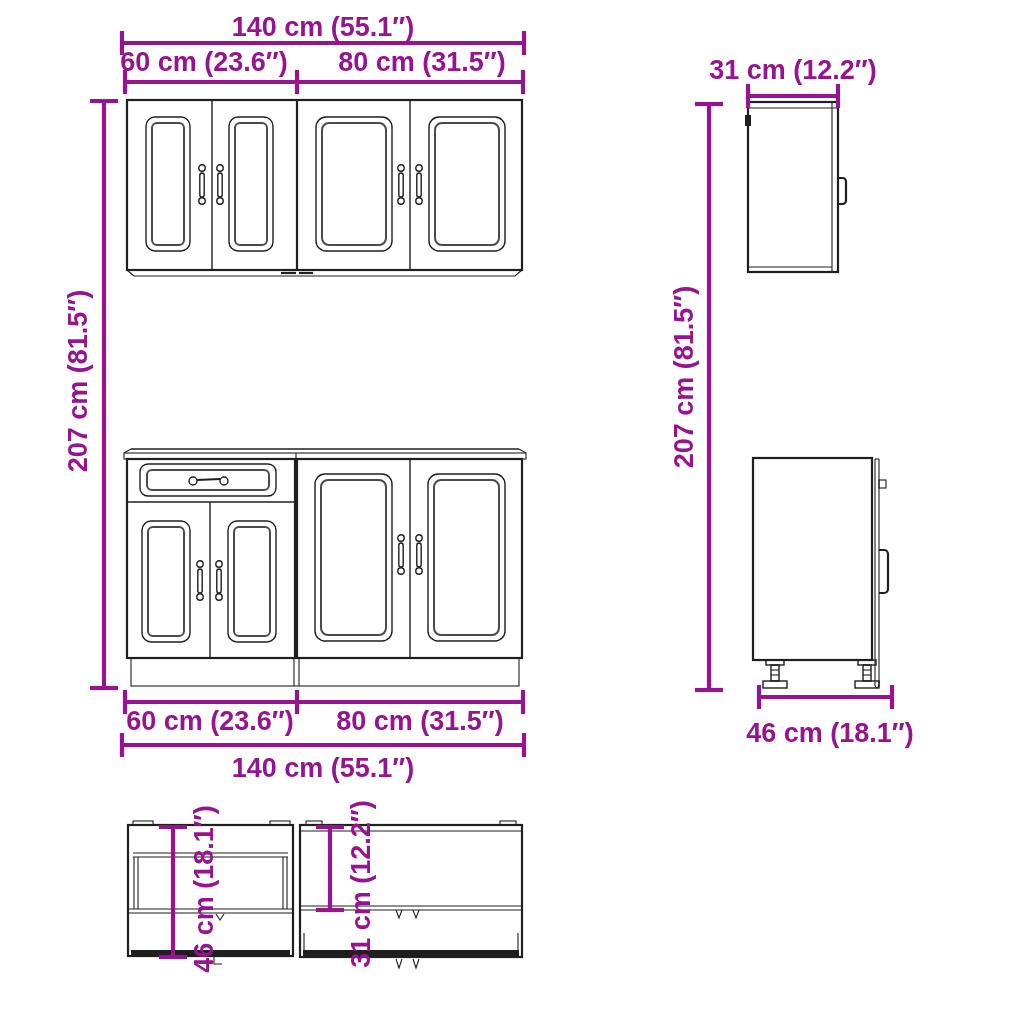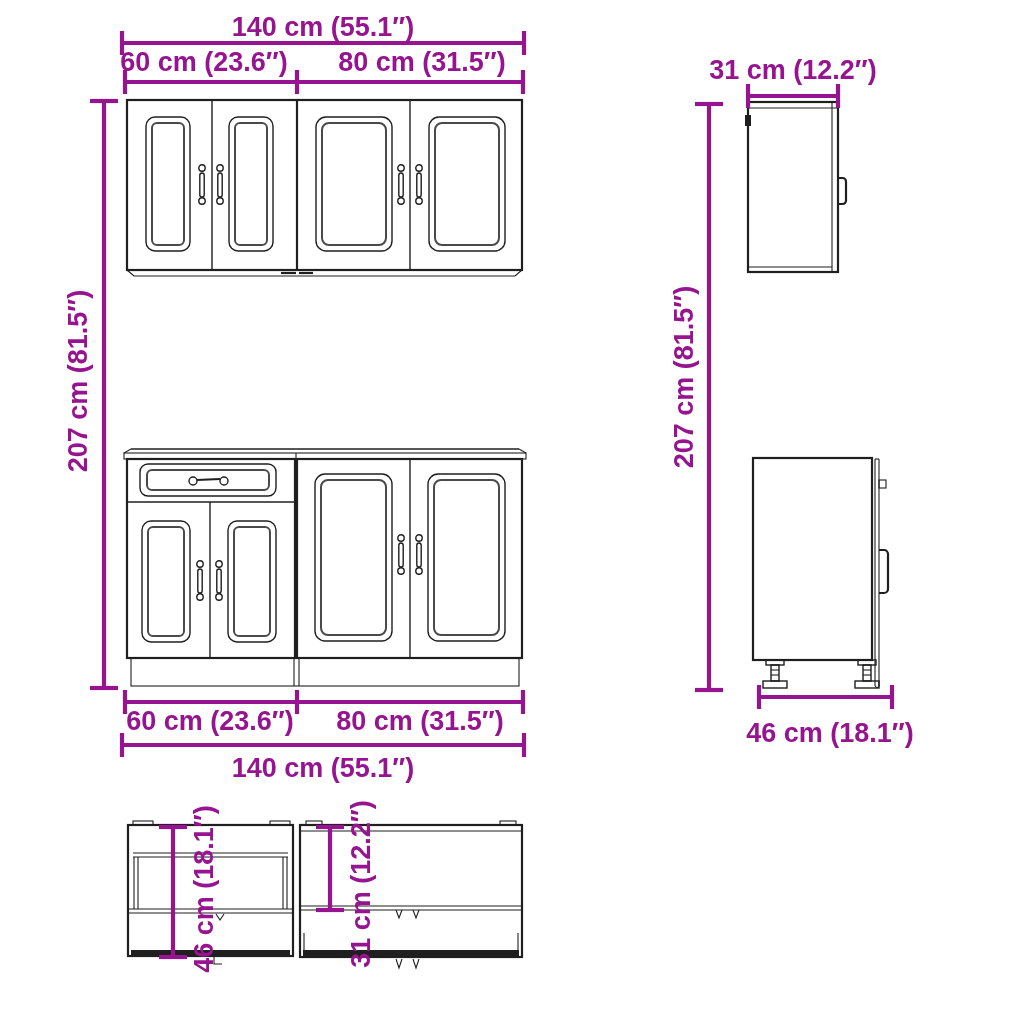--- a/index.html
+++ b/index.html
@@ -1,17 +1,17 @@
 <!DOCTYPE html>
 <html style="--dim: #961490; --line: #1f1f1f; --bg: #ffffff;"><head>
 <meta charset="utf-8">
 <style>
   html,body{margin:0;padding:0;background:#fff;}
   .canvas{position:relative;width:1024px;height:1024px;background:var(--bg,#fff);overflow:hidden;
-          font-family:"Liberation Sans",sans-serif;}
+          font-family:"Liberation Sans",sans-serif;border-radius:11px;}
   svg{position:absolute;left:0;top:0;}
   .art{stroke:var(--line,#1f1f1f);fill:none;stroke-width:1.4;}
   .sw1{stroke-width:1.1;}
   .sw2{stroke-width:2.2;}
   .inner{stroke:#4a4a4a;stroke-width:2;}
   .fillDark{fill:var(--line,#1f1f1f);stroke:none;}
   .dim{stroke:var(--dim,#961490);stroke-width:4.2;fill:none;}
   .dim-label{position:absolute;font-weight:700;font-size:27px;color:var(--dim,#961490);
              white-space:nowrap;transform:translate(-50%,-50%);font-family:"Liberation Sans",sans-serif;}
   .dim-label.rot{transform:translate(-50%,-50%) rotate(-90deg);}

